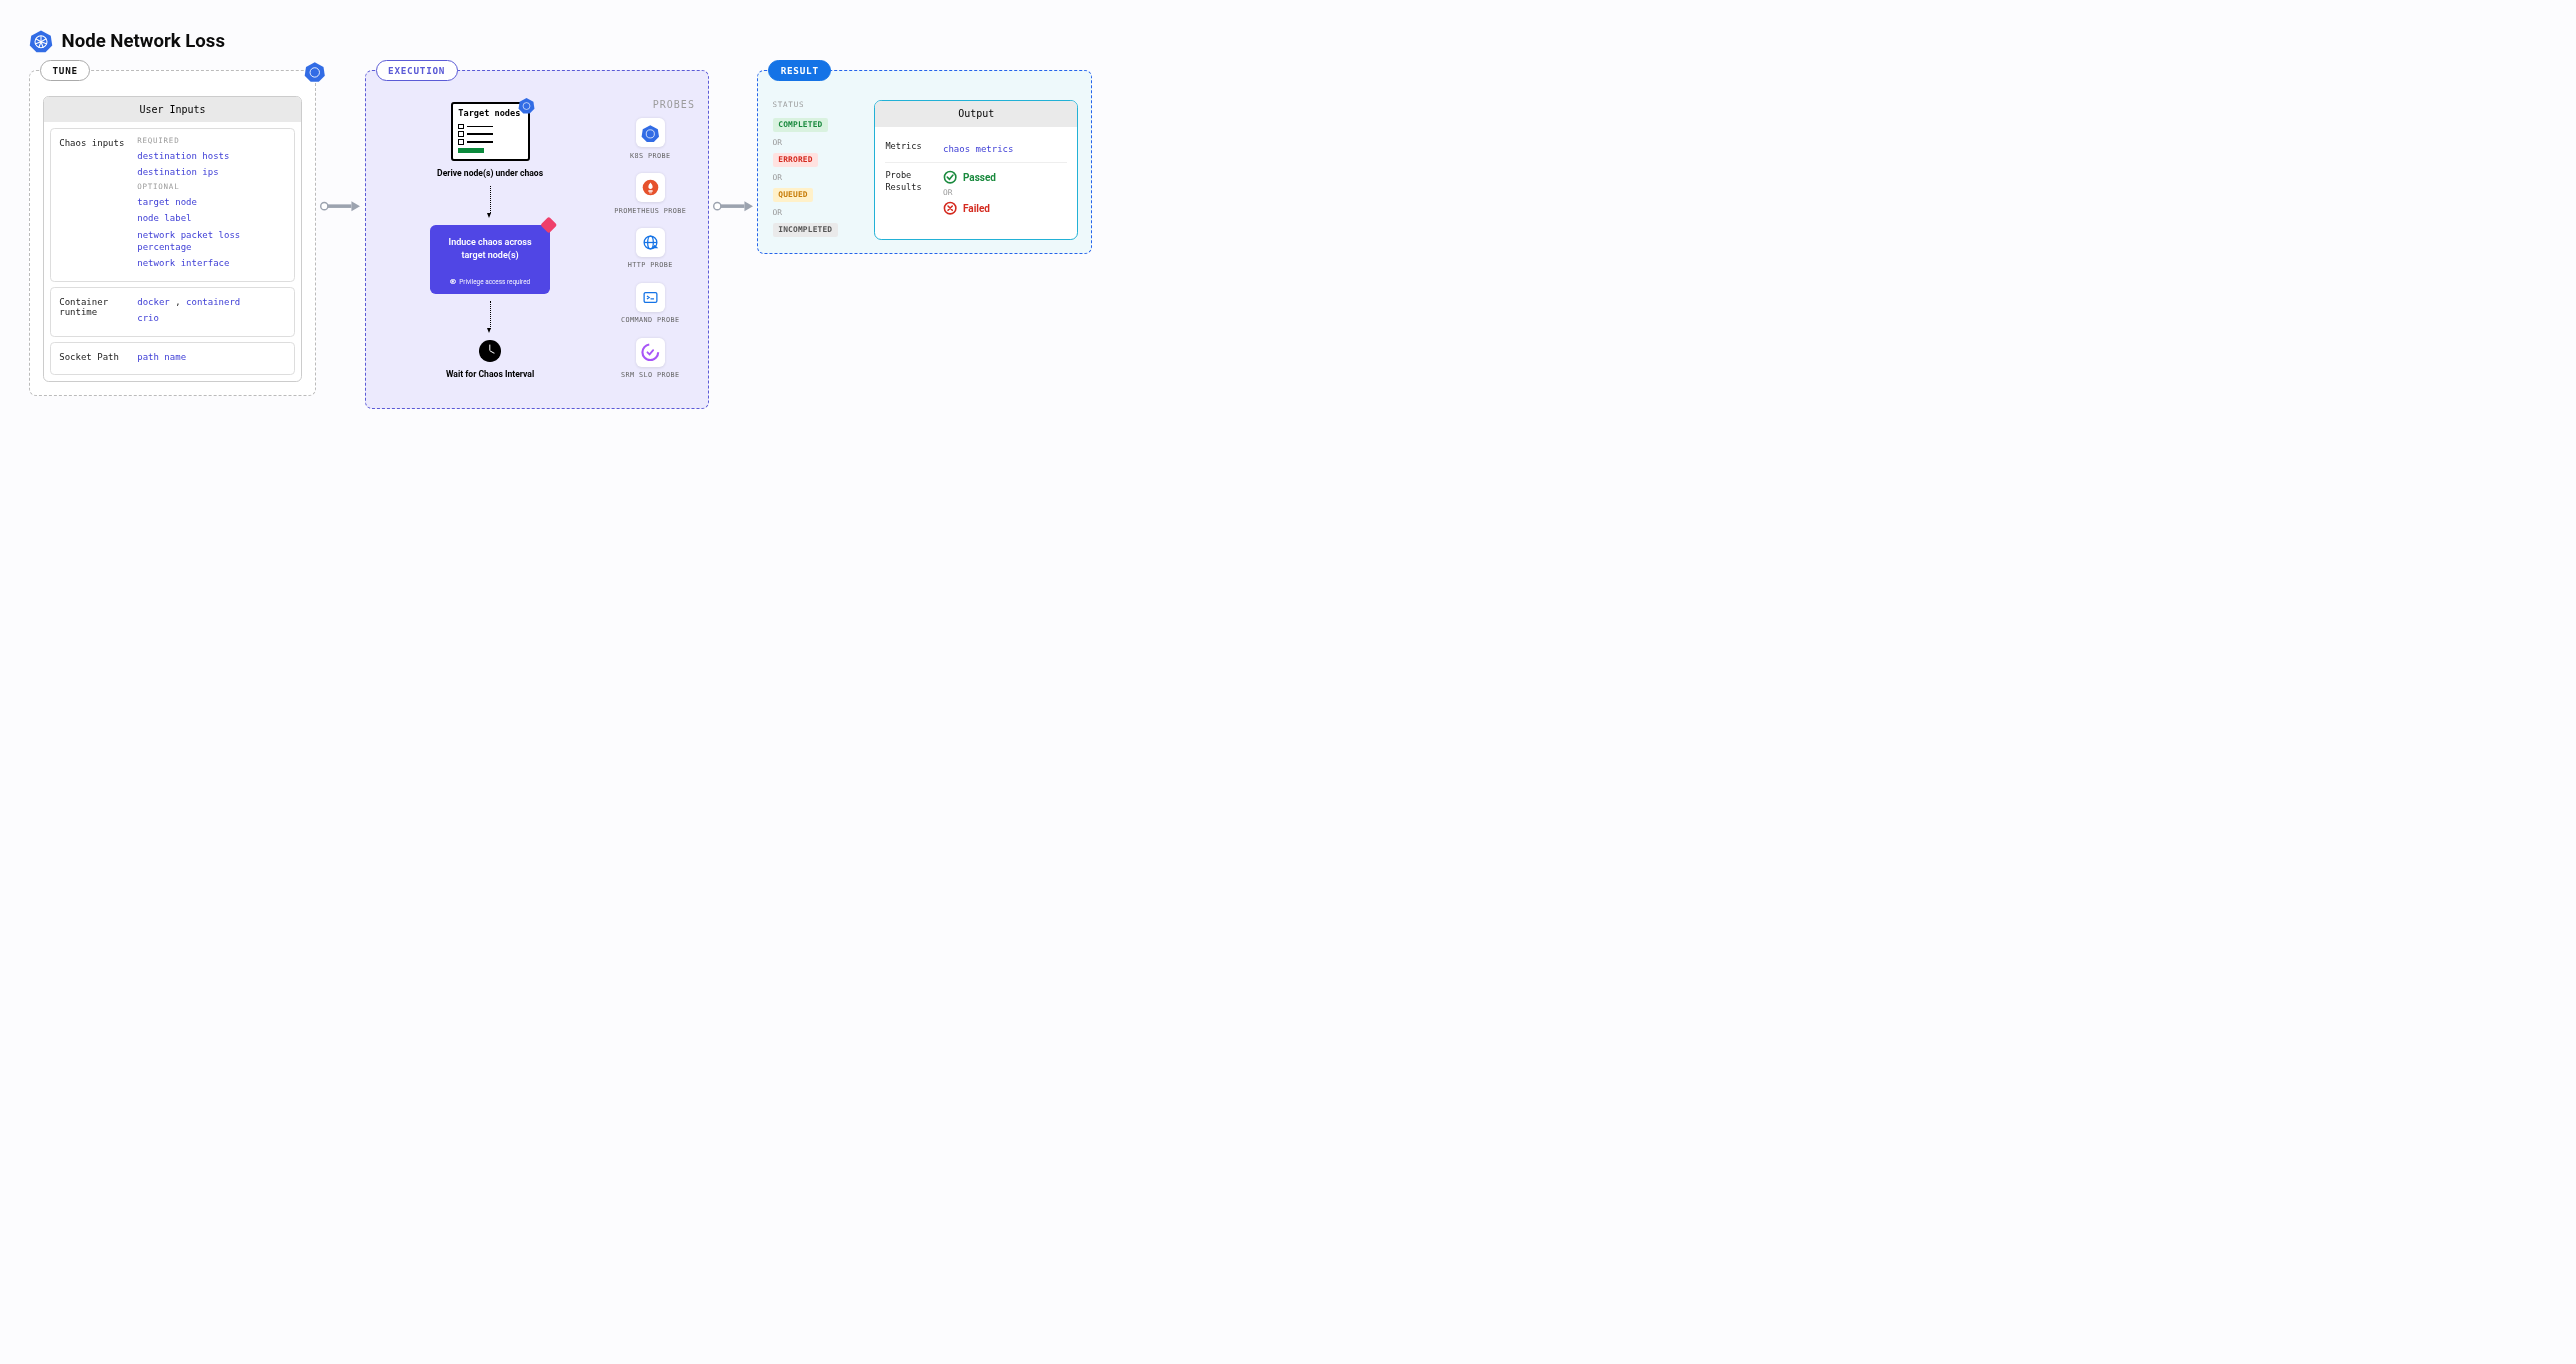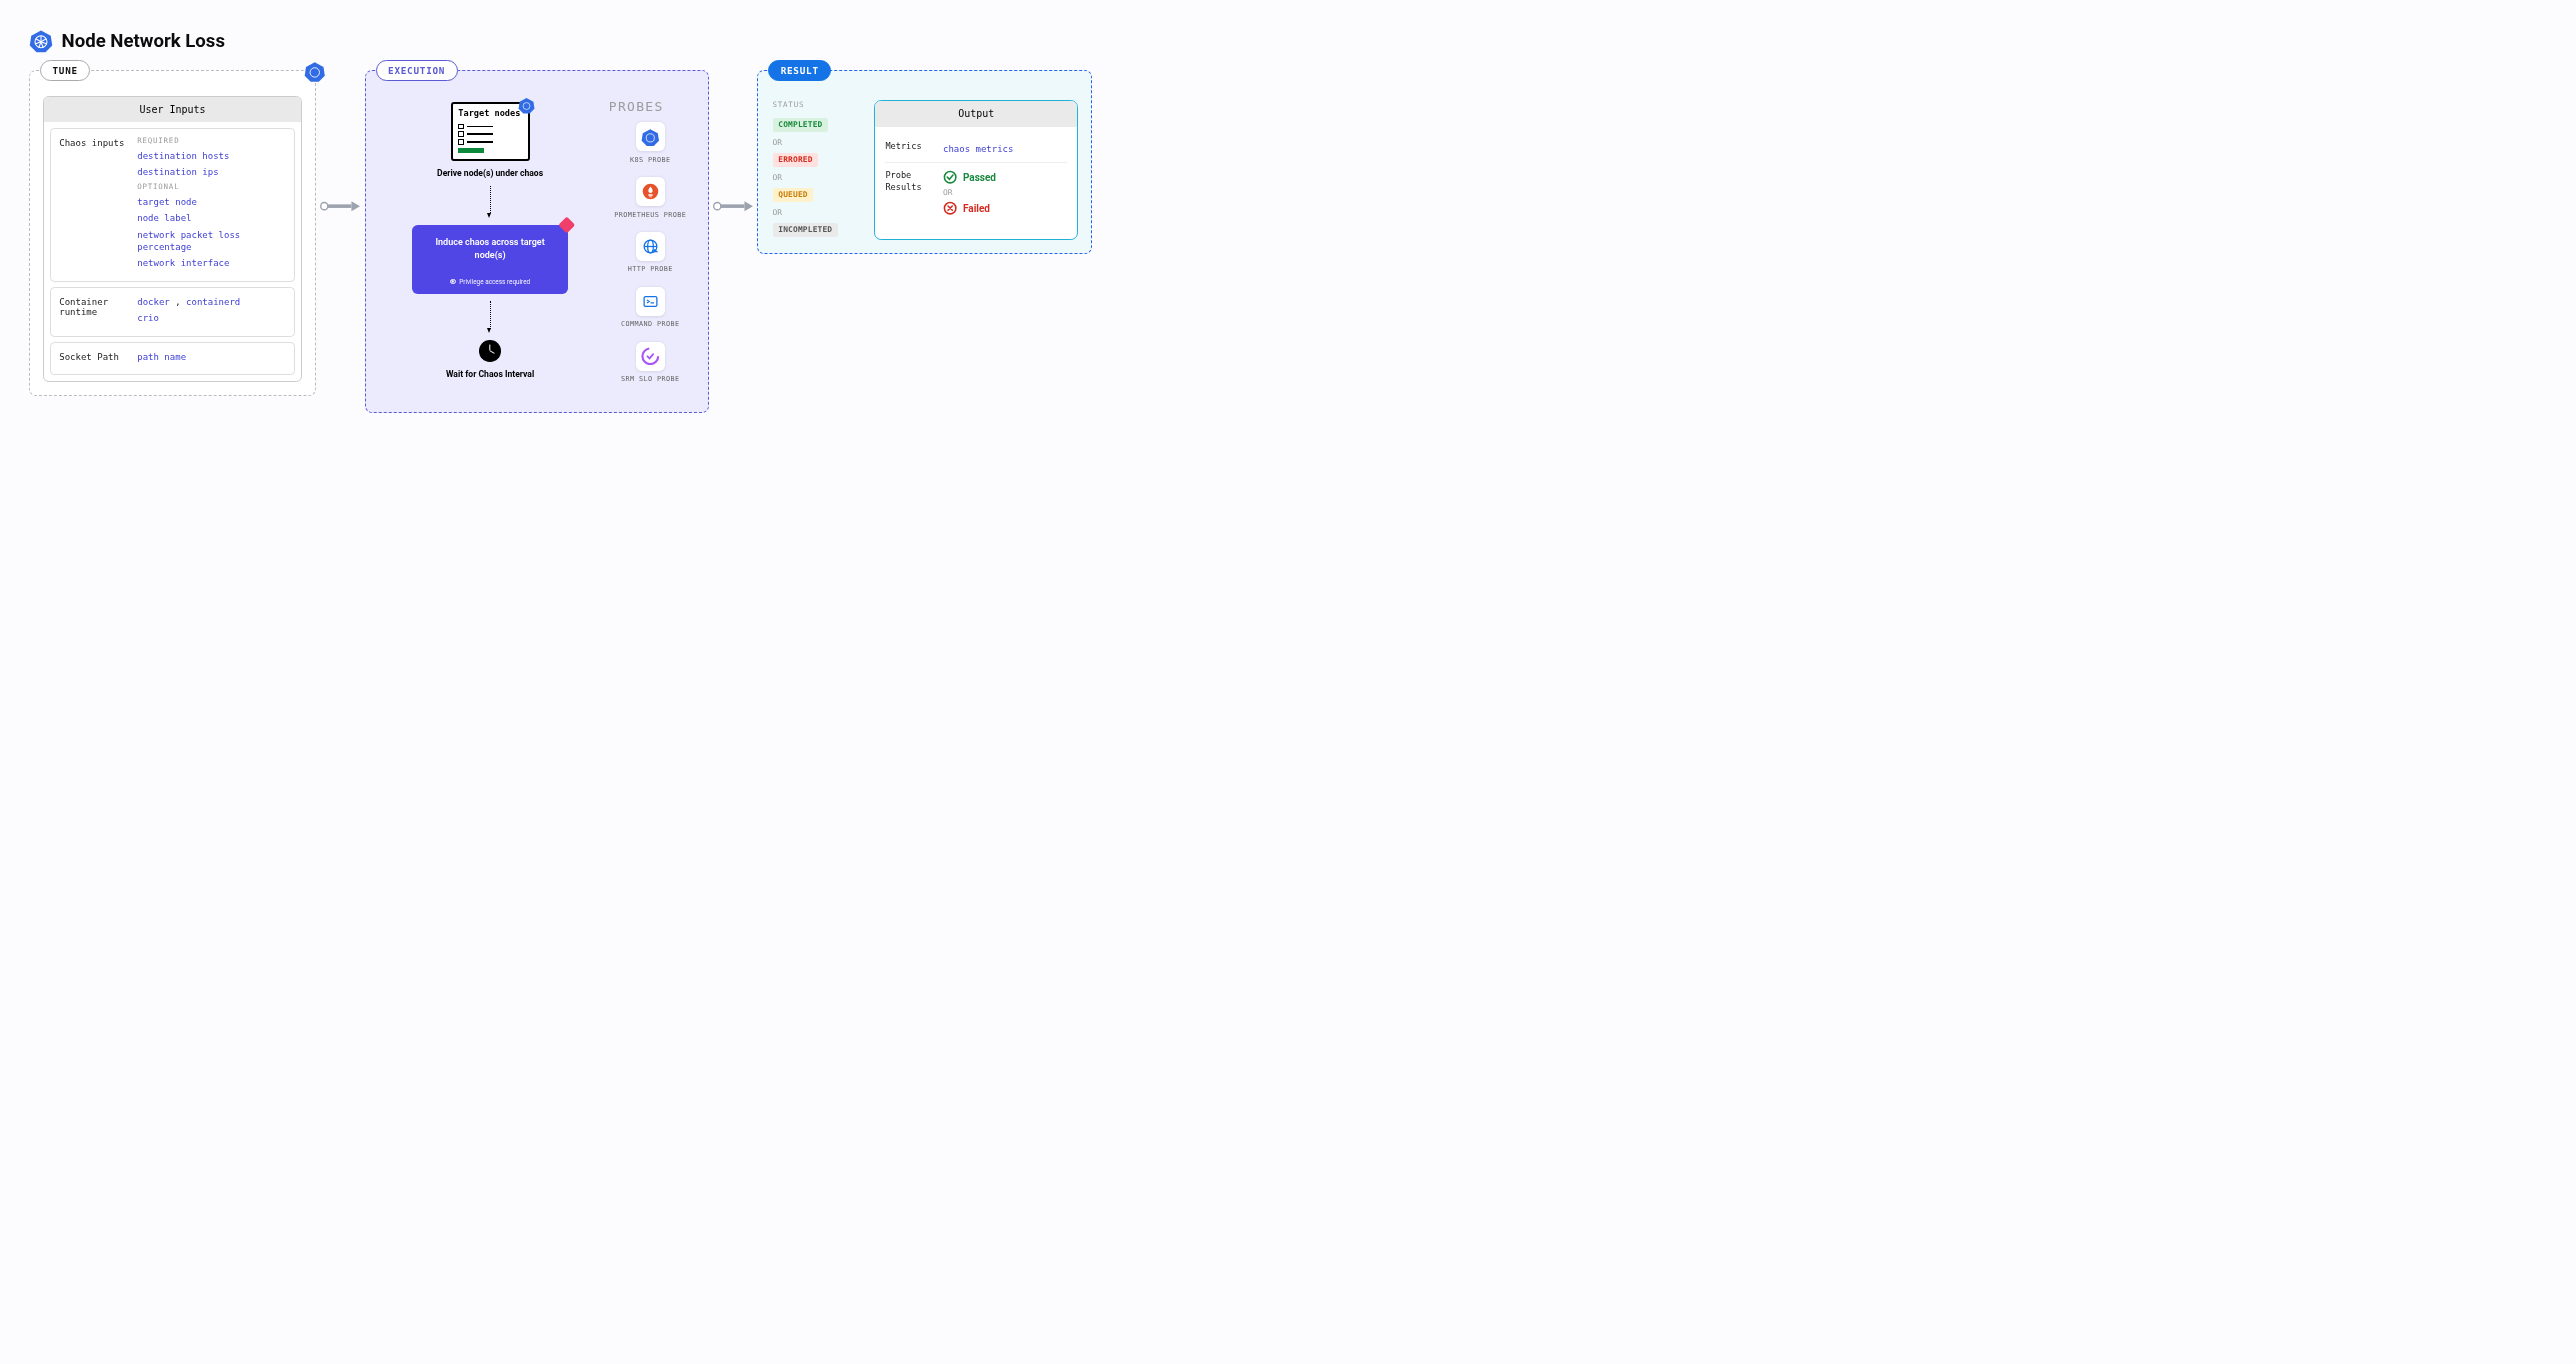--- a/index.html
+++ b/index.html
@@ -57,31 +57,31 @@
 .ln { flex:1; height:1.4px; background:#000; max-width:26px; }
 .prog { width:26px; height:5.7px; background:#0b8a3c; margin-top:2.9px; }
 .target-k8s { position:absolute; top:-7.2px; right:-7.2px; width:17px; height:17px; }
 
 .step-label { font-size: 8.6px; font-weight: 700; text-align: center; margin-top: 7.2px; line-height: 1.25; }
 
 .dotted-down { width: 0.7px; height: 31.5px; margin: 7.2px 0; position: relative; }
 .dotted-down::before { content:""; position:absolute; left:0; top:0; bottom:4.3px; border-left:1.1px dotted #000; }
 .dotted-down::after { content:""; position:absolute; left:-2.5px; bottom:0; width:0; height:0; border-left:2.9px solid transparent; border-right:2.9px solid transparent; border-top:5px solid #000; }
 
-.induce-card { position:relative; background:#5046e5; color:#fff; border-radius:5.7px; padding:11.5px 13px 8.6px 13px; width: 156px; text-align:center; }
+.induce-card { position:relative; background:#5046e5; color:#fff; border-radius:5.7px; padding:11.5px 13px 8.6px 13px; width: 120px; text-align:center; }
 .induce-title { font-size: 9px; font-weight:600; line-height:1.35; }
 .induce-note { display:flex; align-items:center; justify-content:center; gap:3.6px; font-size:6.4px; margin-top:17px; opacity:.95; }
 .induce-note .dot { width:5.7px; height:5.7px; border:1.1px solid #fff; border-radius:50%; display:inline-flex; align-items:center; justify-content:center; font-size:4.3px; }
 .induce-tag { position:absolute; top:-5.7px; right:-4.3px; width:11.5px; height:11.5px; background:#ef3f6a; transform:rotate(45deg); border-radius:2.1px; }
 
 .clock { width:21.5px; height:21.5px; border-radius:50%; background:#000; position:relative; }
 .clock::before { content:""; position:absolute; left:50%; top:50%; width:1.4px; height:6.4px; background:#fff; transform-origin:bottom; transform:translate(-50%,-100%); }
 .clock::after { content:""; position:absolute; left:50%; top:50%; width:1.4px; height:5px; background:#fff; transform-origin:bottom; transform:translate(-50%,-100%) rotate(120deg); }
 
-.probes-label { font-family: monospace; font-size: 13px; color: #9c9c9c; letter-spacing: 0.1em; margin-bottom: 8.6px; }
+.probes-label { font-family: monospace; font-size: 10px; color: #9c9c9c; letter-spacing: 0.1em; margin-bottom: 8.6px; margin-left: 44px; }
 .probe { display:flex; flex-direction:column; align-items:center; margin-bottom: 13px; }
 .probe-icon { width:29px; height:29px; background:#fff; border-radius:5.7px; box-shadow:0 0.7px 2.9px rgba(0,0,0,.1); display:flex; align-items:center; justify-content:center; }
 .probe-name { font-family: monospace; font-size: 6.8px; color:#666; letter-spacing:.06em; margin-top:4.3px; text-align:center; line-height:1.25; }
 
 .status-area { padding:4.3px 0 0 1.4px; display:flex; gap:15.8px; }
 .status-col { width:86px; }
 .status-label { font-family: monospace; font-size: 7.5px; color: #9c9c9c; letter-spacing: 0.1em; margin-bottom: 7.2px; }
 .badge { display:inline-block; font-family: monospace; font-size: 7.9px; font-weight:700; padding:2.9px 5.7px; border-radius:2.1px; margin-bottom:2.9px; letter-spacing:.02em; }
 .b-completed { background:#d9f2df; color:#1a8a3e; }
 .b-errored { background:#ffe2e0; color:#d42a1f; }

